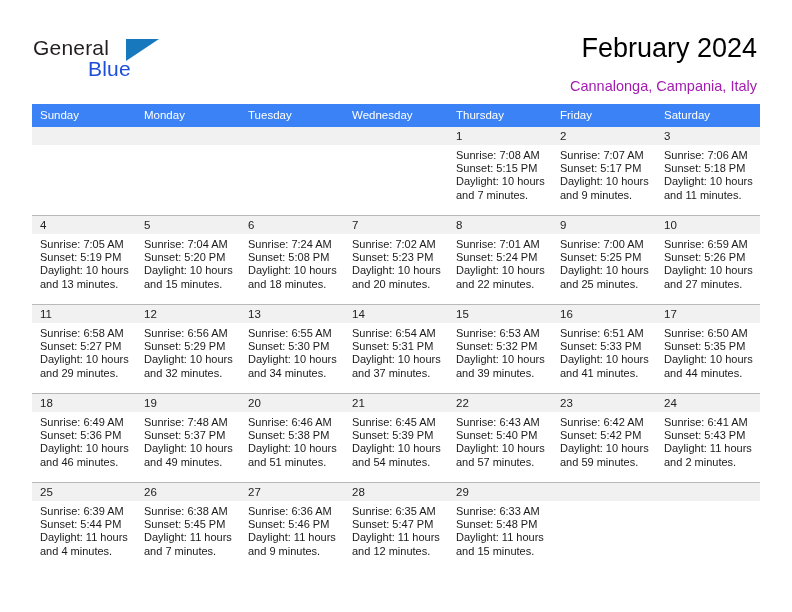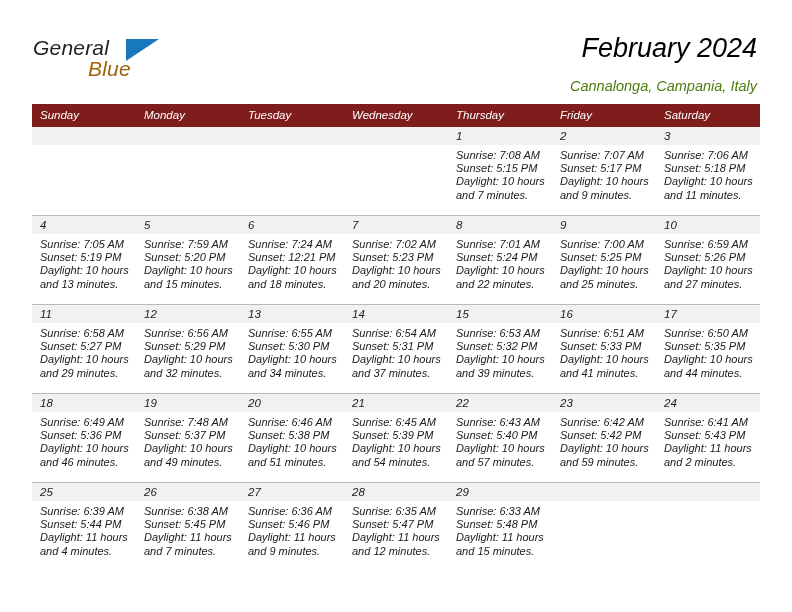--- a/index.html
+++ b/index.html
@@ -13,21 +13,20 @@
     font-family: "Liberation Sans", sans-serif;
     color: #000000;
     overflow: hidden;
   }
 
   .page {
     position: relative;
     width: 652px;
     height: 612px;
     box-sizing: border-box;
-    font-style: italic;
   }
 
   
   .top {
     position: absolute;
     left: 0;
     top: 0;
     width: 792px;
     height: 100px;
   }
@@ -47,21 +46,21 @@
     letter-spacing: 0.2px;
     color: #231f20;
     font-family: "Liberation Sans", sans-serif;
   }
   .logo-blue {
     position: absolute;
     left: 55px;
     top: 21px;
     font-size: 21px;
     letter-spacing: 0.2px;
-    color: #a16207;
+    color: #1d4ed8;
     font-family: "Liberation Sans", sans-serif;
   }
   .logo-tri {
     position: absolute;
     left: 93px;
     top: 3px;
     width: 0;
     height: 0;
     border-left: 33px solid #1878be;
     border-bottom: 22px solid transparent;
@@ -73,41 +72,41 @@
     top: 33px;
     font-size: 27px;
     color: #000000;
     white-space: nowrap;
   }
   .subtitle {
     position: absolute;
     right: 35px;
     top: 78px;
     font-size: 14.5px;
-    color: #4d7c0f;
+    color: #a21caf;
     text-align: right;
     white-space: nowrap;
   }
 
   
   .calendar {
     position: absolute;
     left: 32px;
     top: 104px;
     width: 728px;
   }
 
   table.cal {
     width: 728px;
     border-collapse: collapse;
     table-layout: fixed;
   }
 
   table.cal th {
-    background: #7f1d1d;
+    background: #3b82f6;
     color: #ffffff;
     font-size: 11.5px;
     font-weight: normal;
     text-align: left;
     padding: 5px 0 6px 8px;
     height: 12px;
     border: none;
   }
 
   table.cal td {
@@ -222,31 +221,31 @@
               <div class="info">
                 <div>Sunrise: 7:05 AM</div>
                 <div>Sunset: 5:19 PM</div>
                 <div>Daylight: 10 hours</div>
                 <div>and 13 minutes.</div>
               </div>
             </td>
             <td>
               <div class="daynum">5</div>
               <div class="info">
-                <div>Sunrise: 7:59 AM</div>
+                <div>Sunrise: 7:04 AM</div>
                 <div>Sunset: 5:20 PM</div>
                 <div>Daylight: 10 hours</div>
                 <div>and 15 minutes.</div>
               </div>
             </td>
             <td>
               <div class="daynum">6</div>
               <div class="info">
                 <div>Sunrise: 7:24 AM</div>
-                <div>Sunset: 12:21 PM</div>
+                <div>Sunset: 5:08 PM</div>
                 <div>Daylight: 10 hours</div>
                 <div>and 18 minutes.</div>
               </div>
             </td>
             <td>
               <div class="daynum">7</div>
               <div class="info">
                 <div>Sunrise: 7:02 AM</div>
                 <div>Sunset: 5:23 PM</div>
                 <div>Daylight: 10 hours</div>

